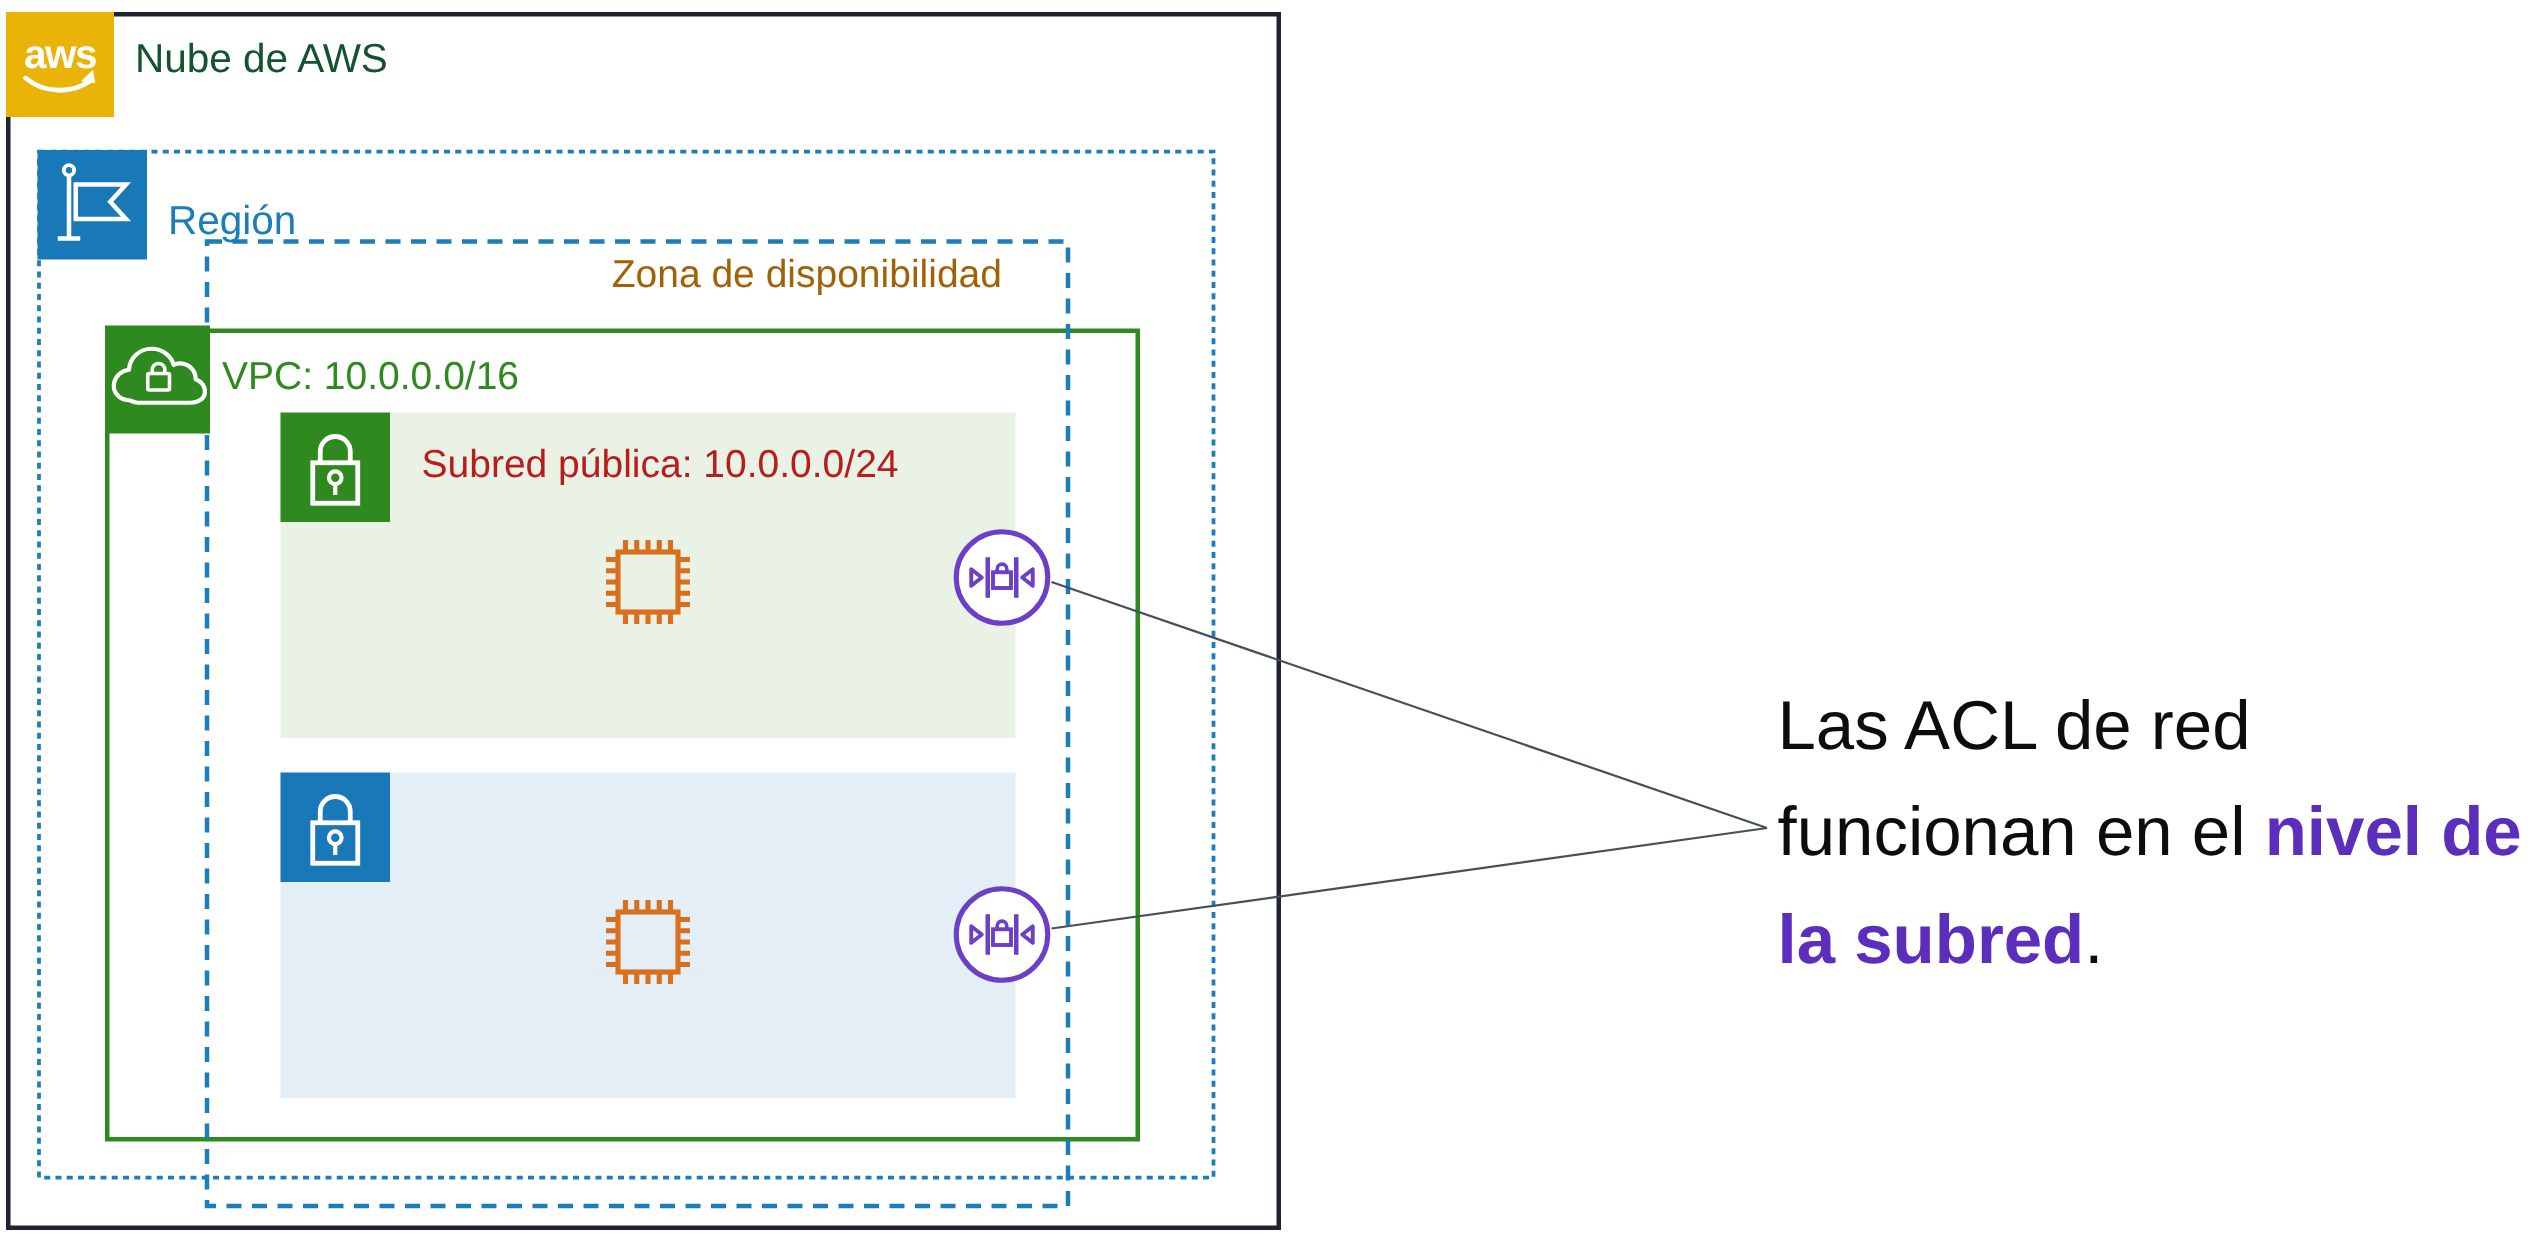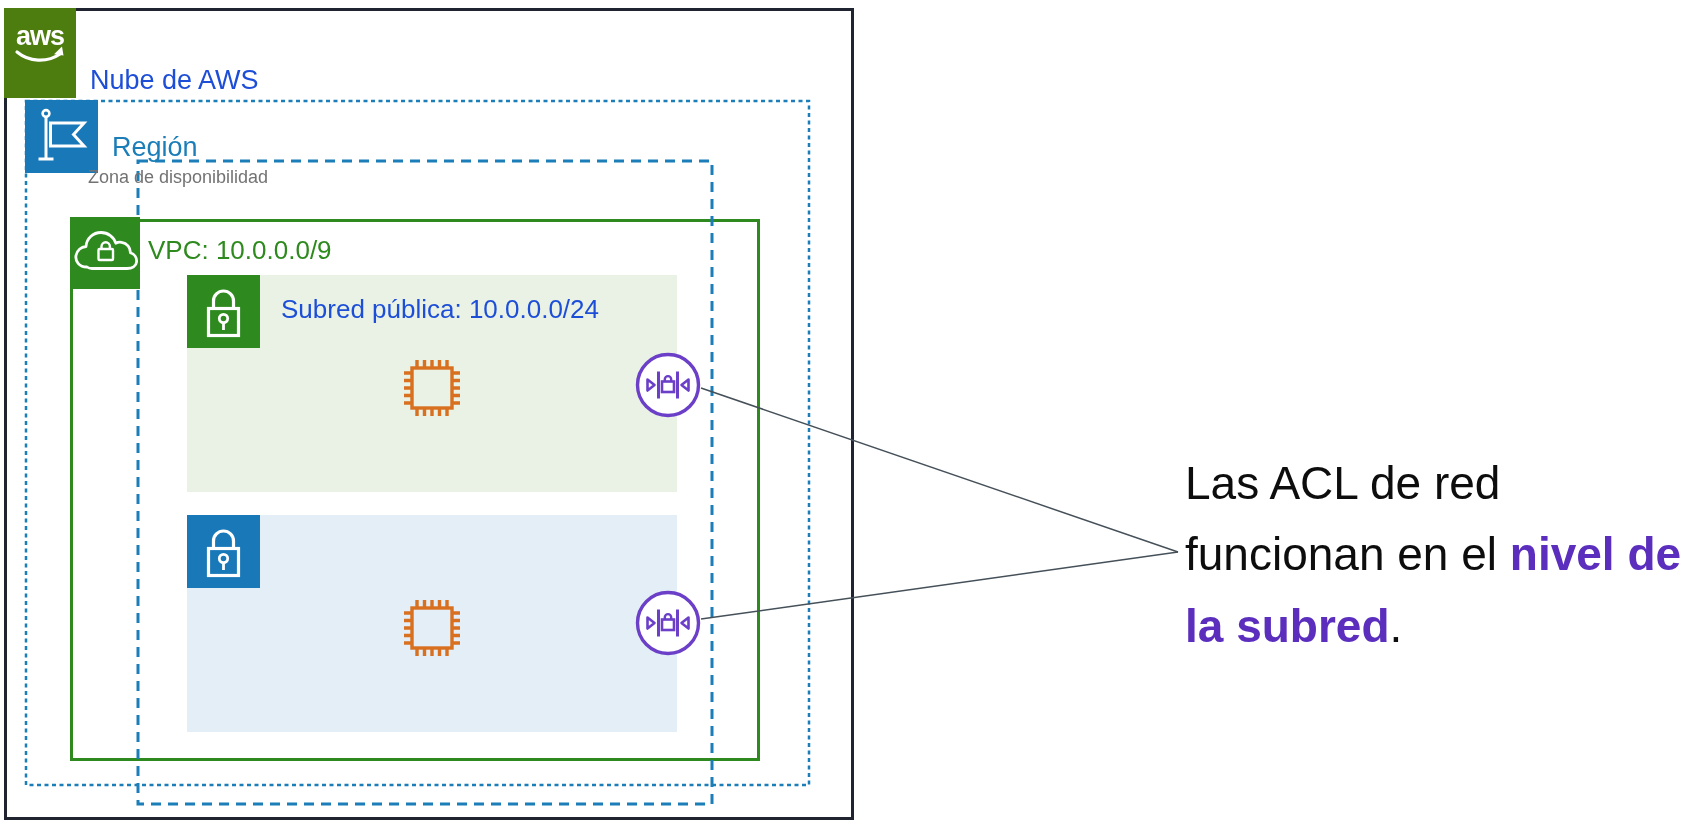--- a/index.html
+++ b/index.html
@@ -3,41 +3,41 @@
 <meta charset="utf-8">
 <style>
   html,body{margin:0;padding:0;background:#fff;}
   #canvas{
     position:relative;width:1685px;height:833px;background:#fff;overflow:hidden;
     font-family:"Liberation Sans",sans-serif;
   }
   .abs{position:absolute;}
   
   .outer-box{left:4px;top:8px;width:850px;height:812px;border:3px solid #1f2430;box-sizing:border-box;}
-  .aws-logo{left:4px;top:8px;width:72px;height:90px;background:#4d7c0f;z-index:6;}
-  .nube-label{left:90px;top:24px;font-size:27px;color:#1d4ed8;white-space:nowrap;z-index:6;margin-top:41px;}
+  .aws-logo{left:4px;top:8px;width:72px;height:70px;background:#eab308;z-index:6;}
+  .nube-label{left:90px;top:24px;font-size:27px;color:#14532d;white-space:nowrap;z-index:6;}
   
   .overlay{left:0;top:0;width:1685px;height:833px;z-index:3;pointer-events:none;}
   
   .vpc-box{left:70px;top:219px;width:690px;height:542px;border:3px solid #2E8A1E;box-sizing:border-box;z-index:2;}
   .vpc-icon{left:70px;top:217px;width:70px;height:72px;background:#2E8A1E;z-index:5;}
   .vpc-label{left:148px;top:235px;font-size:26px;color:#2E8A1E;white-space:nowrap;z-index:5;}
   
   .region-icon{left:25px;top:100px;width:73px;height:73px;background:#1878B8;z-index:5;}
   .region-label{left:112px;top:132px;font-size:27px;color:#1B7EB8;white-space:nowrap;z-index:5;}
-  .az-label{left:88px;top:167px;width:580px;text-align:left;font-size:18px;color:#737373;white-space:nowrap;z-index:5;}
+  .az-label{left:88px;top:167px;width:580px;text-align:right;font-size:26px;color:#a16207;white-space:nowrap;z-index:5;}
   
   .subnet{width:490px;height:217px;z-index:1;}
   .subnet.public{left:187px;top:275px;background:#EAF2E5;}
   .subnet.private{left:187px;top:515px;background:#E4EEF7;}
   .subnet-icon{width:73px;height:73px;z-index:5;}
   .subnet-icon.public{left:187px;top:275px;background:#2E8A1E;}
   .subnet-icon.private{left:187px;top:515px;background:#1878B8;}
   .subnet-label{font-size:26px;white-space:nowrap;z-index:5;}
-  .subnet-label.public{left:281px;top:294px;color:#1d4ed8;}
+  .subnet-label.public{left:281px;top:294px;color:#b91c1c;}
   .subnet-label.private{left:281px;top:534px;color:#1878B8;}
   .chip{width:68px;height:68px;z-index:4;}
   .chip.public{left:398px;top:354px;}
   .chip.private{left:398px;top:594px;}
   .acl{width:70px;height:70px;z-index:4;}
   .acl.one{left:633px;top:350px;}
   .acl.two{left:633px;top:588px;}
   
   .annotation{left:1185px;top:448px;width:515px;font-size:46px;line-height:1.55;color:#0d0d0d;z-index:5;}
   .annotation .hl{color:#5B2EBE;font-weight:bold;}
@@ -81,21 +81,21 @@
   <div class="abs vpc-box"></div>
   <div class="abs vpc-icon">
     <svg viewBox="0 0 70 72" width="70" height="72">
       <path d="M17 50 C9 50 5 44 6 38.5 C7 33.5 11 30 16 29.5 C16.5 21.5 23 15.5 31 15.5
                C38 15.5 44 20 45.8 26.2 C47.5 25.3 49.6 25 51.6 25.4 C56.8 26.2 60.6 30.6 60.4 35.8
                C64.4 37.2 67 40.8 66.6 44.8 C66.2 49 62 51.5 57 51.5 L22 51.5 C20 51.5 18.3 51 17 50 Z" fill="none" stroke="#fff" stroke-width="2.8" stroke-linejoin="round"></path>
       <path d="M31.5 32 V29.5 A4.2 4.2 0 0 1 39.9 29.5 V32" fill="none" stroke="#fff" stroke-width="2.4"></path>
       <rect x="28.5" y="32" width="14.5" height="11" rx="1" fill="none" stroke="#fff" stroke-width="2.4"></rect>
     </svg>
   </div>
-  <div class="abs vpc-label">VPC: 10.0.0.0/9</div>
+  <div class="abs vpc-label">VPC: 10.0.0.0/16</div>
 
   <div class="abs subnet public"></div>
   <div class="abs subnet-icon public">
     <svg viewBox="0 0 73 73" width="73" height="73">
       <path d="M26.5 33.5 V26 A10 10 0 0 1 46.5 26 V33.5" fill="none" stroke="#fff" stroke-width="3.2"></path>
       <rect x="21.5" y="33.5" width="30" height="27" fill="none" stroke="#fff" stroke-width="3.2"></rect>
       <circle cx="36.5" cy="43.5" r="4.2" fill="none" stroke="#fff" stroke-width="2.8"></circle>
       <path d="M36.5 47.7 V55" stroke="#fff" stroke-width="2.8"></path>
     </svg>
   </div>

